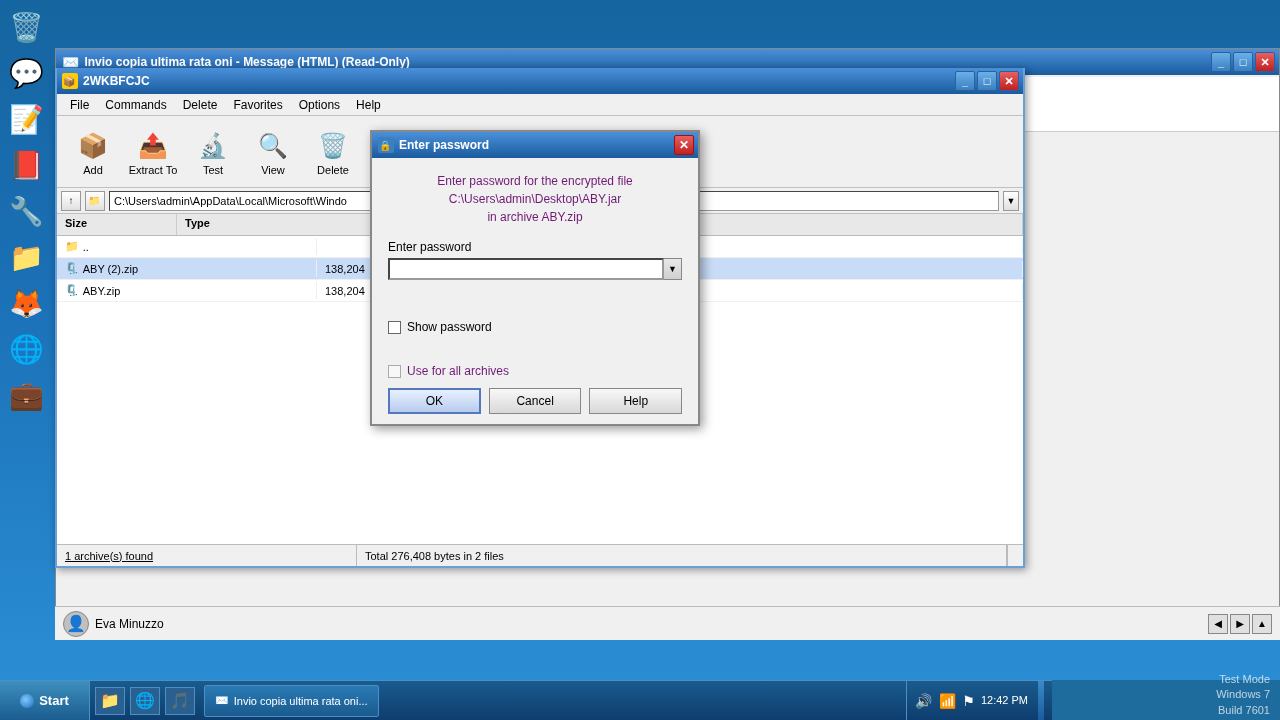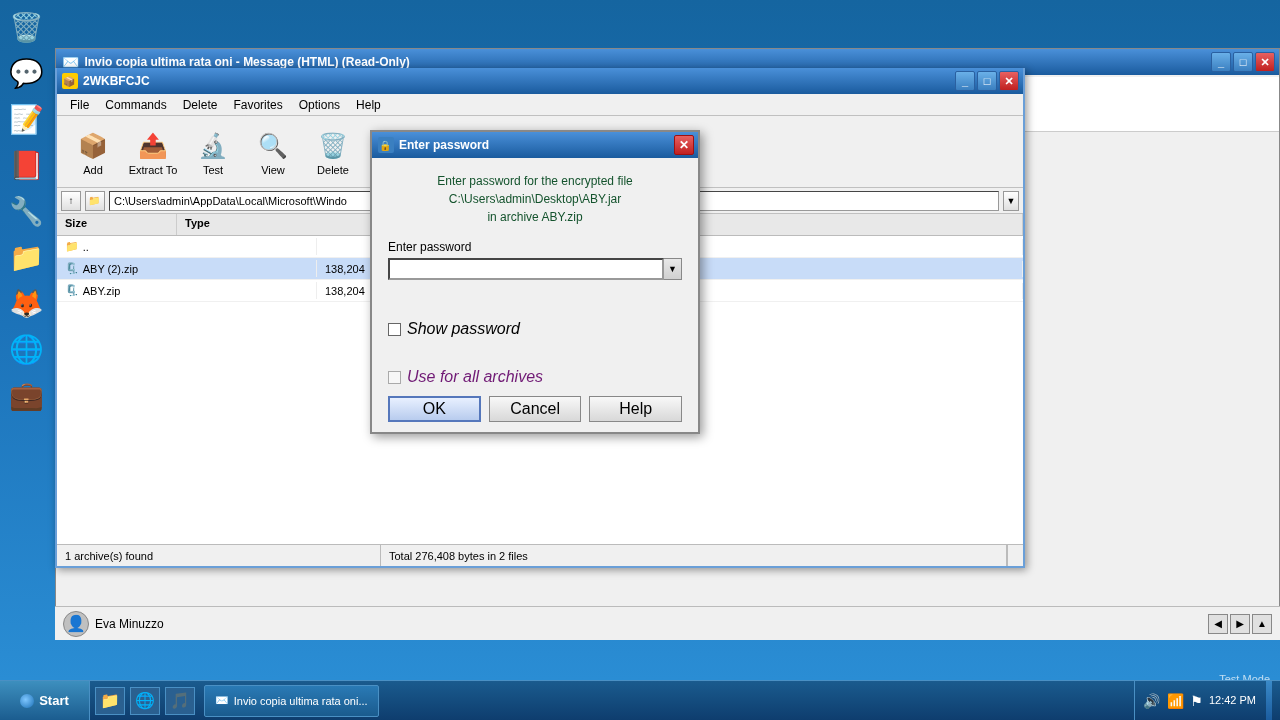--- a/index.html
+++ b/index.html
@@ -20,21 +20,21 @@
       background: linear-gradient(180deg, #1565a0 0%, #1a6fb5 40%, #2a8dd4 100%);
       position: relative;
       overflow: hidden;
     }
 
     
     .taskbar {
       position: absolute;
       bottom: 0;
       left: 0;
-      width: 1280px;
+      width: 1052px;
       height: 40px;
       background: linear-gradient(180deg, #1a5b8e 0%, #0e3d6e 100%);
       display: flex;
       align-items: center;
       border-top: 1px solid #4a90c4;
       z-index: 100;
     }
     .start-button {
       width: 90px;
       height: 40px;
@@ -344,21 +344,21 @@
       justify-content: center;
       cursor: pointer;
       border-radius: 2px;
     }
     .dialog-body {
       padding: 14px 16px 10px;
     }
     .dialog-info-text {
       text-align: center;
       font-size: 12px;
-      color: #14532d;
+      color: #701a75;
       margin-bottom: 14px;
       line-height: 1.5;
     }
     .dialog-field-label {
       font-size: 12px;
       margin-bottom: 4px;
       color: #000;
     }
     .dialog-password-row {
       display: flex;
@@ -397,23 +397,22 @@
       height: 13px;
       border: 1px solid #666;
       background: white;
       display: flex;
       align-items: center;
       justify-content: center;
       font-size: 10px;
       cursor: pointer;
     }
     .dialog-checkbox-label {
-      font-size: 16px;
+      font-size: 12px;
       color: #000;
-      font-style: italic;
     }
     .organize-btn {
       width: 100%;
       height: 26px;
       background: linear-gradient(180deg, #f8f8f8 0%, #e0e0e0 100%);
       border: 1px solid #888;
       font-size: 12px;
       cursor: pointer;
       display: flex;
       align-items: center;
@@ -423,21 +422,21 @@
     .dialog-buttons {
       display: flex;
       gap: 8px;
       justify-content: center;
     }
     .dialog-action-btn {
       width: 105px;
       height: 26px;
       background: linear-gradient(180deg, #f8f8f8 0%, #d8d8d8 100%);
       border: 1px solid #888;
-      font-size: 16px;
+      font-size: 12px;
       cursor: pointer;
       display: flex;
       align-items: center;
       justify-content: center;
     }
     .dialog-action-btn.ok {
       background: linear-gradient(180deg, #e8f0ff 0%, #b8ccee 100%);
       border: 2px solid #5577bb;
     }
 
@@ -640,21 +639,21 @@
       <div class="filelist-row">
         <div class="filelist-cell" style="width:260px;display:flex;align-items:center;gap:4px;">
           <span>🗜️</span>
           <span>ABY.zip</span>
         </div>
         <div class="filelist-cell" style="width:120px;">138,204</div>
         <div class="filelist-cell" style="flex:1;">WinRAR ZIP archive</div>
       </div>
     </div>
     <div class="winrar-statusbar">
-      <div class="status-part" style="width:324px;">1 archive(s) found</div>
+      <div class="status-part" style="width:300px;text-decoration:underline;">1 archive(s) found</div>
       <div class="status-part" style="flex:1;">Total 276,408 bytes in 2 files</div>
       <div style="width:16px;height:100%;border-left:1px solid #bbb;"></div>
     </div>
   </div>
 
   <div style="position:absolute;top:48px;left:55px;right:0;bottom:40px;background:#f0f0f0;border:1px solid #888;z-index:5;">
 
     <div style="height:26px;background:linear-gradient(180deg,#4a90d9 0%,#1a5b9e 100%);display:flex;align-items:center;padding:0 6px;color:white;font-size:12px;font-weight:bold;position:relative;">
       <span style="margin-right:5px;font-size:14px;">✉️</span>
       <span>Invio copia ultima rata oni - Message (HTML) (Read-Only)</span>

